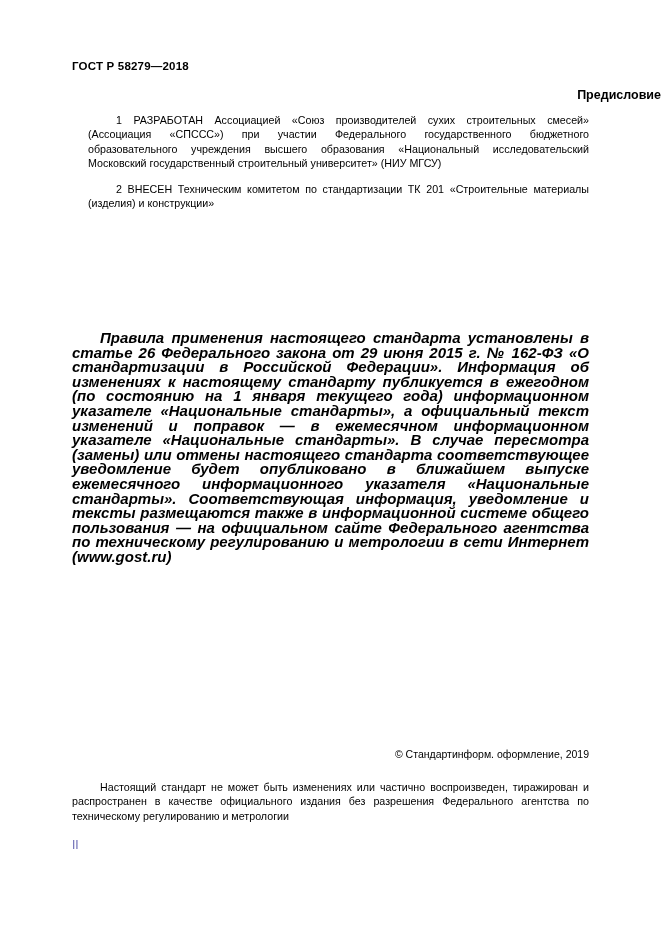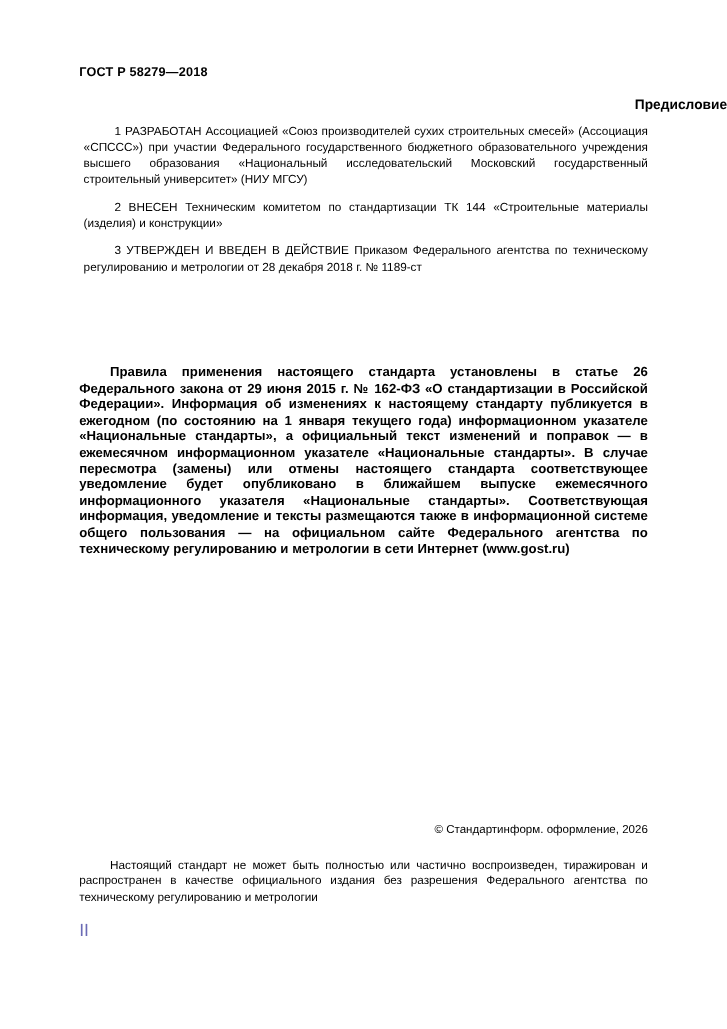--- a/index.html
+++ b/index.html
@@ -40,32 +40,33 @@
   }
   .body-block {
     position: absolute;
     left: 72px;
     width: 517px;
     font-size: 10.7px;
     line-height: 14.4px;
     text-align: justify;
   }
   .body-block p {
-    margin: 0 0 11px 4px;
+    margin: 0 0 11px 16px;
     text-indent: 28px;
     text-align: justify;
   }
   .body-block p:last-child { margin-bottom: 0; }
 
   .italic-block {
     position: absolute;
     left: 72px;
     width: 517px;
-    font-size: 12px;
+    font-size: 15px;
     line-height: 14.6px;
+    font-style: italic;
     font-weight: bold;
     text-align: justify;
   }
   .italic-block p {
     margin: 0;
     text-indent: 28px;
     text-align: justify;
   }
   .copyright {
     position: absolute;
@@ -85,44 +86,43 @@
   }
   .footer-note p {
     margin: 0;
     text-indent: 28px;
     text-align: justify;
   }
   .page-number {
     position: absolute;
     left: 72px;
     top: 838px;
-    font-size: 16px;
+    font-size: 12px;
     color: #6b6bb5;
   }
 </style>
 </head>
 <body>
 
 <div class="page">
 
   <div class="header-code">ГОСТ Р 58279—2018</div>
 
   <div class="doc-title">Предисловие</div>
 
   <div class="body-block" style="top: 113px;">
     <p>1 РАЗРАБОТАН Ассоциацией «Союз производителей сухих строительных смесей» (Ассоциация «СПССС») при участии Федерального государственного бюджетного образовательного учреждения высшего образования «Национальный исследовательский Московский государственный строительный университет» (НИУ МГСУ)</p>
-    <p>2 ВНЕСЕН Техническим комитетом по стандартизации ТК 144 «Строительные материалы (изделия) и конструкции»</p>
-    <p>3 УТВЕРЖДЕН И ВВЕДЕН В ДЕЙСТВИЕ Приказом Федерального агентства по техническому регулированию и метрологии от 28 декабря 2018 г. № 1189-ст</p>
+    <p>2 ВНЕСЕН Техническим комитетом по стандартизации ТК 201 «Строительные материалы (изделия) и конструкции»</p>
   </div>
 
   <div class="italic-block" style="top: 331px;">
     <p>Правила применения настоящего стандарта установлены в статье 26 Федерального закона от 29 июня 2015 г. № 162-ФЗ «О стандартизации в Российской Федерации». Информация об изменениях к настоящему стандарту публикуется в ежегодном (по состоянию на 1 января текущего года) информационном указателе «Национальные стандарты», а официальный текст изменений и поправок — в ежемесячном информационном указателе «Национальные стандарты». В случае пересмотра (замены) или отмены настоящего стандарта соответствующее уведомление будет опубликовано в ближайшем выпуске ежемесячного информационного указателя «Национальные стандарты». Соответствующая информация, уведомление и тексты размещаются также в информационной системе общего пользования — на официальном сайте Федерального агентства по техническому регулированию и метрологии в сети Интернет (www.gost.ru)</p>
   </div>
 
-  <div class="copyright">© Стандартинформ. оформление, 2026</div>
+  <div class="copyright">© Стандартинформ. оформление, 2019</div>
 
   <div class="footer-note">
-    <p>Настоящий стандарт не может быть полностью или частично воспроизведен, тиражирован и распространен в качестве официального издания без разрешения Федерального агентства по техническому регулированию и метрологии</p>
+    <p>Настоящий стандарт не может быть изменениях или частично воспроизведен, тиражирован и распространен в качестве официального издания без разрешения Федерального агентства по техническому регулированию и метрологии</p>
   </div>
 
   <div class="page-number">II</div>
 
 </div>
 
 </body></html>

